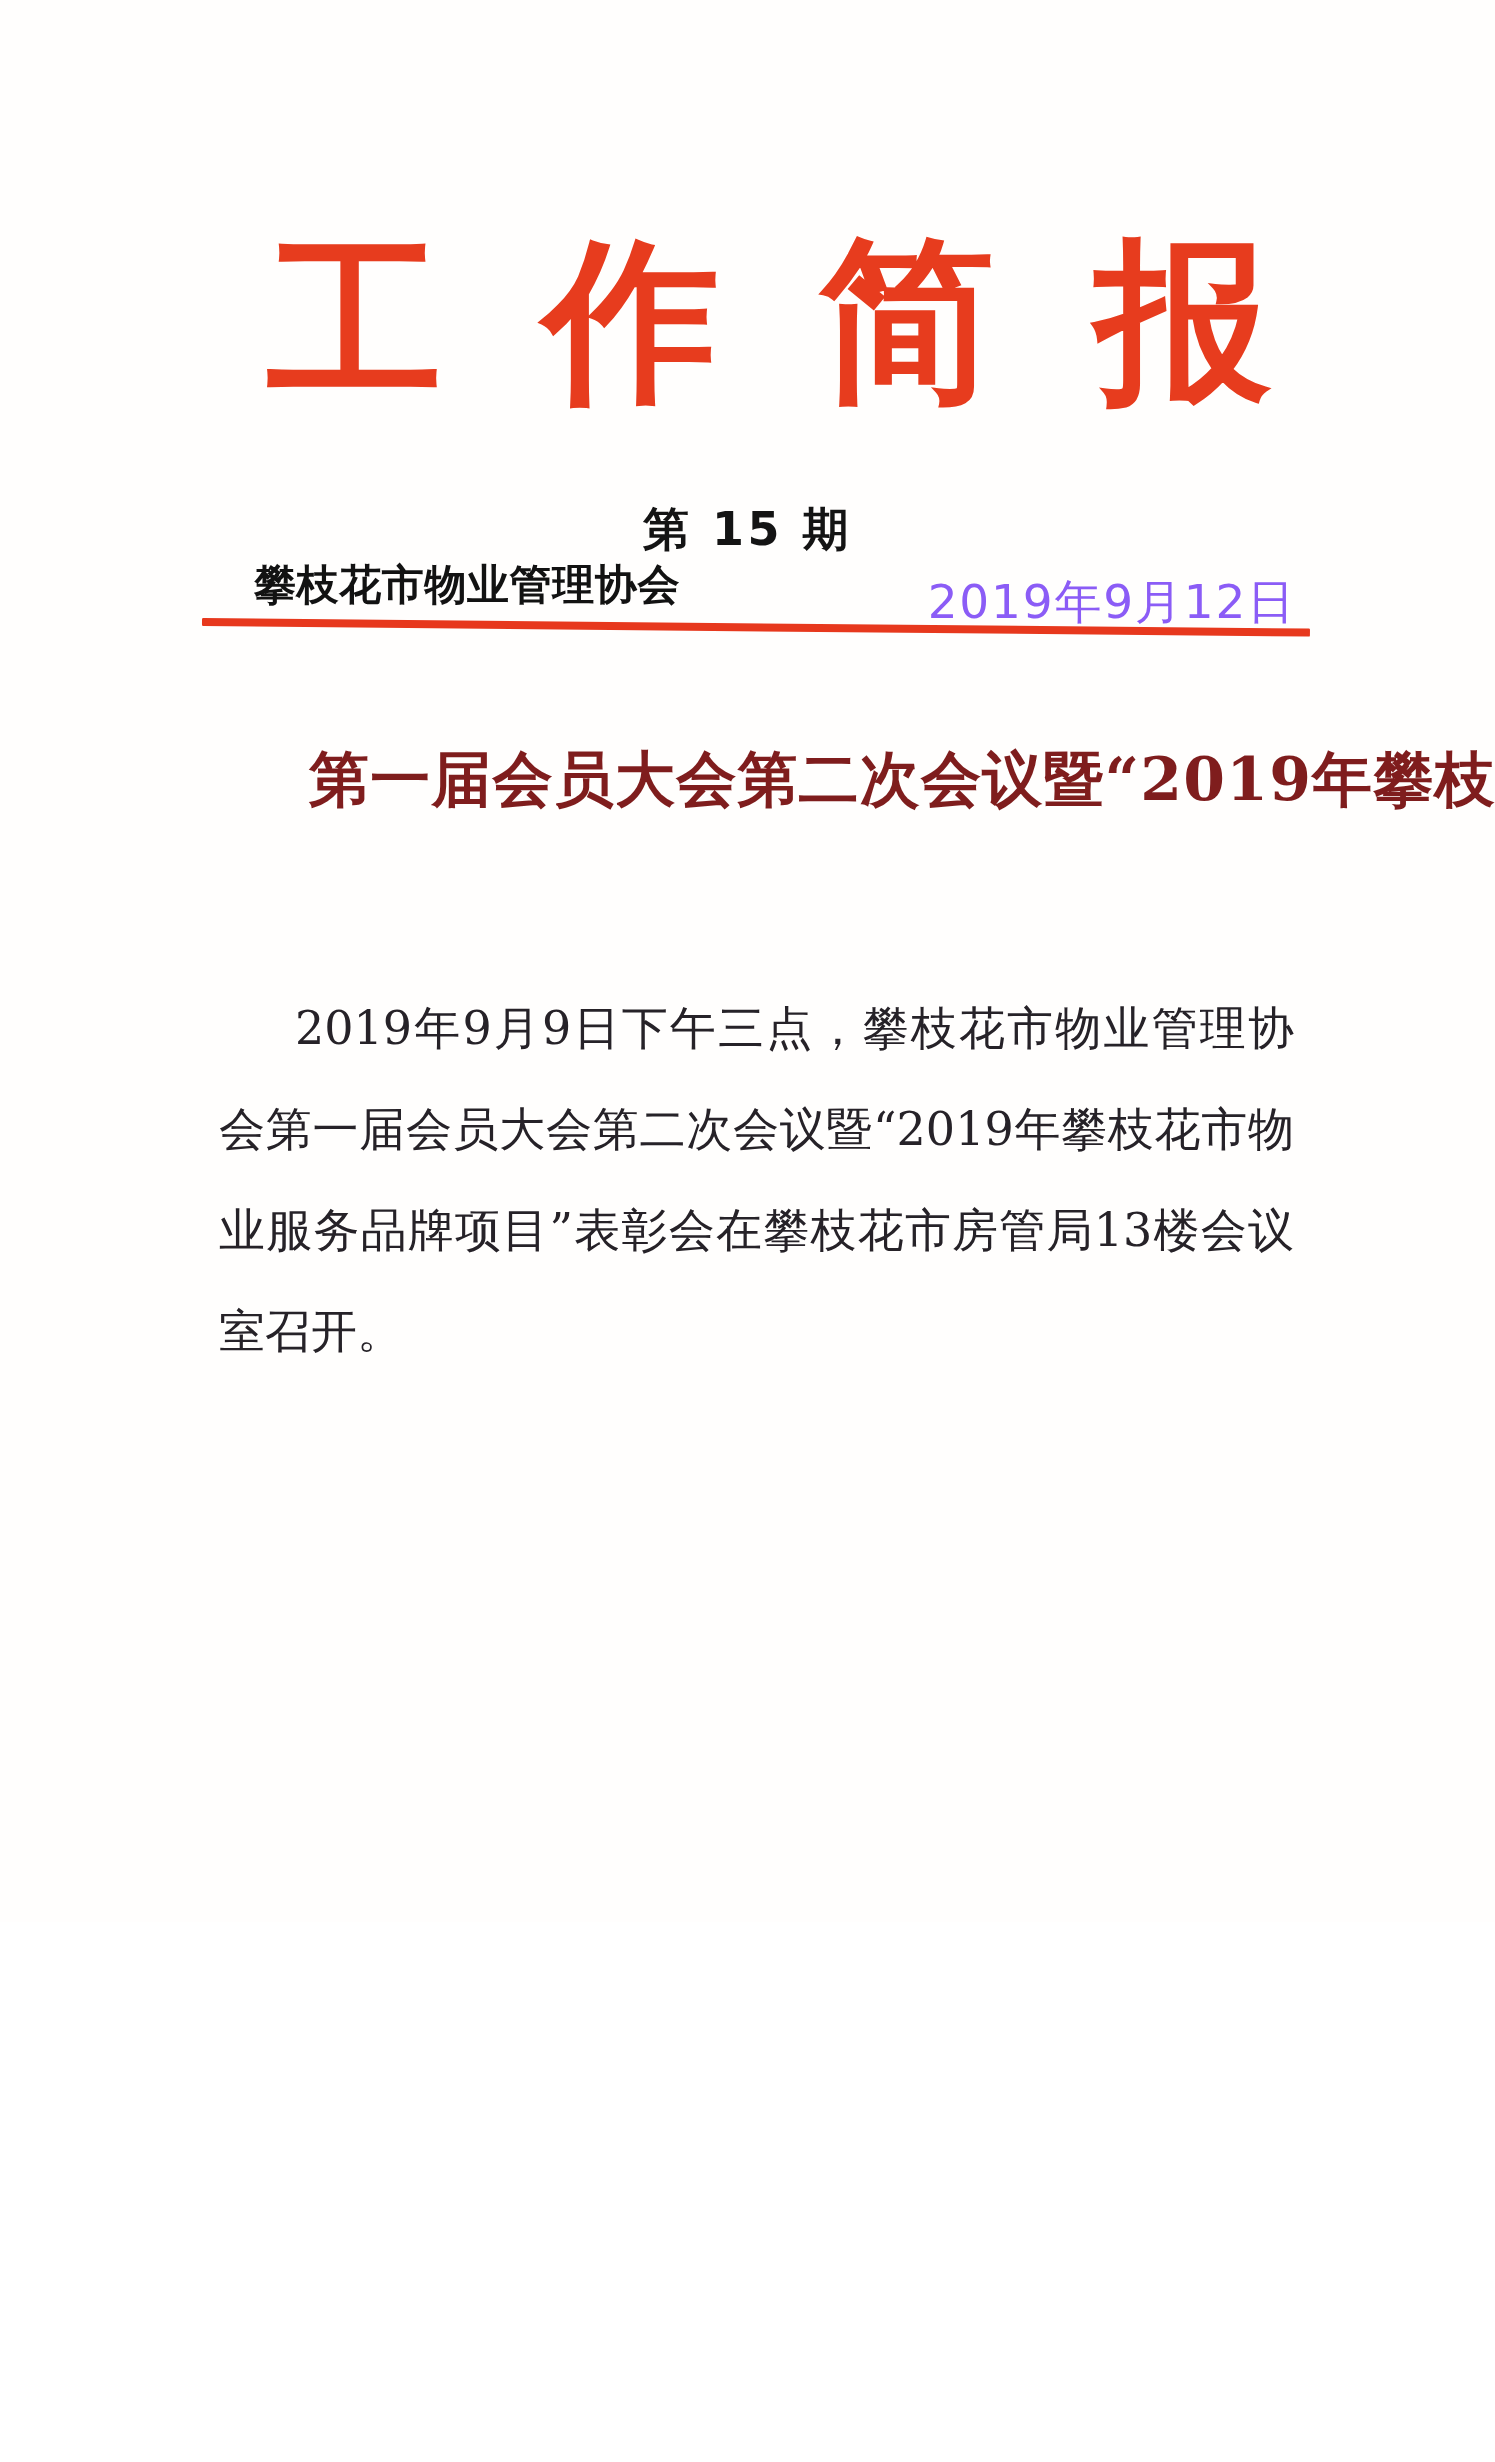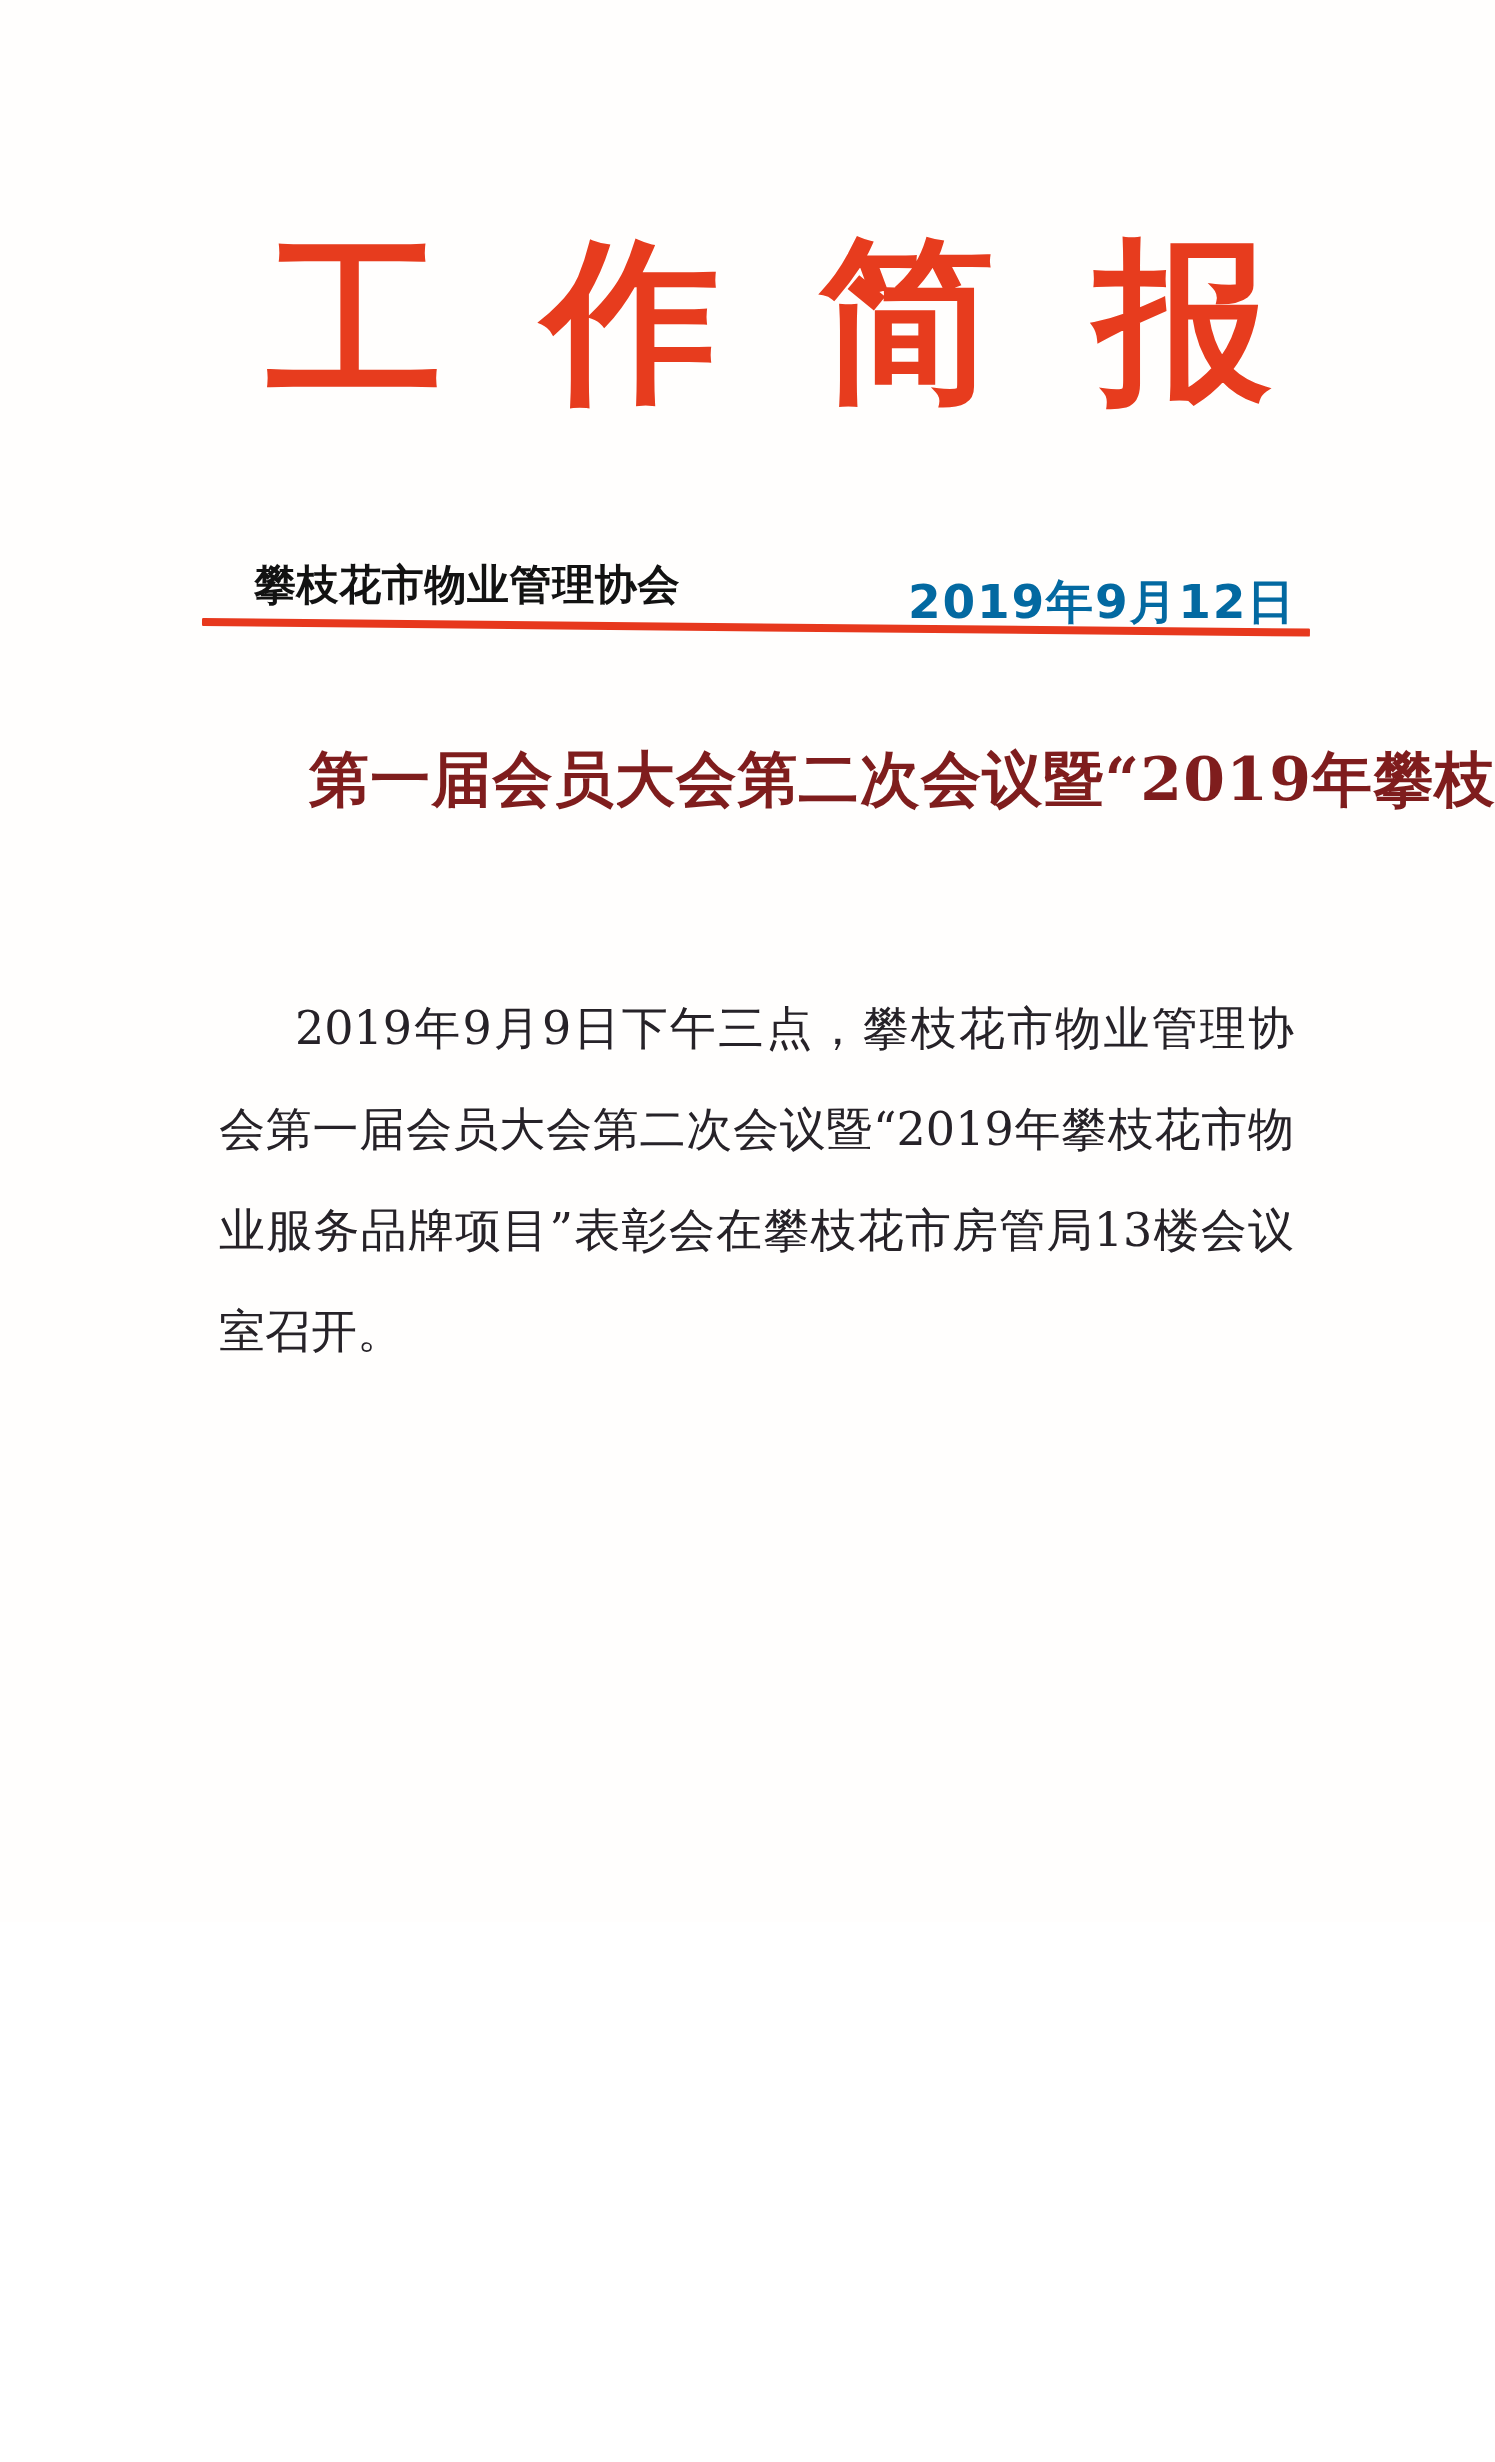--- a/index.html
+++ b/index.html
@@ -62,22 +62,22 @@
     line-height: 49px;
     font-weight: bold;
     color: #121212;
     letter-spacing: 0.6px;
     white-space: nowrap;
   }
   .issue-date {
     font-family: "DejaVu Sans", "Liberation Sans", sans-serif;
     font-size: 47px;
     line-height: 52px;
-    font-weight: bold;
-    color: #0369a1;
+    font-weight: normal;
+    color: #8b5cf6;
     letter-spacing: 1.8px;
     white-space: nowrap;
     margin-top: 11.7px;
     text-align: right;
   }
 
   
   .red-divider {
     position: absolute;
     left: 202px;
@@ -149,20 +149,21 @@
     border-radius: 1.2px;
   }
 </style>
 </head>
 <body>
 
 <div class="page">
 
   <div class="masthead-title">工作简报</div>
 
+  <div class="issue-label">第 15 期</div>
 
   <div class="header-row">
     <span class="org-name">攀枝花市物业管理协会</span>
     <span class="issue-date">2019年9月12日</span>
   </div>
 
   <div class="red-divider"></div>
 
   <div class="heading-line heading-line1">第一届会员大会第二次会议暨“2019年攀枝</div>
 

